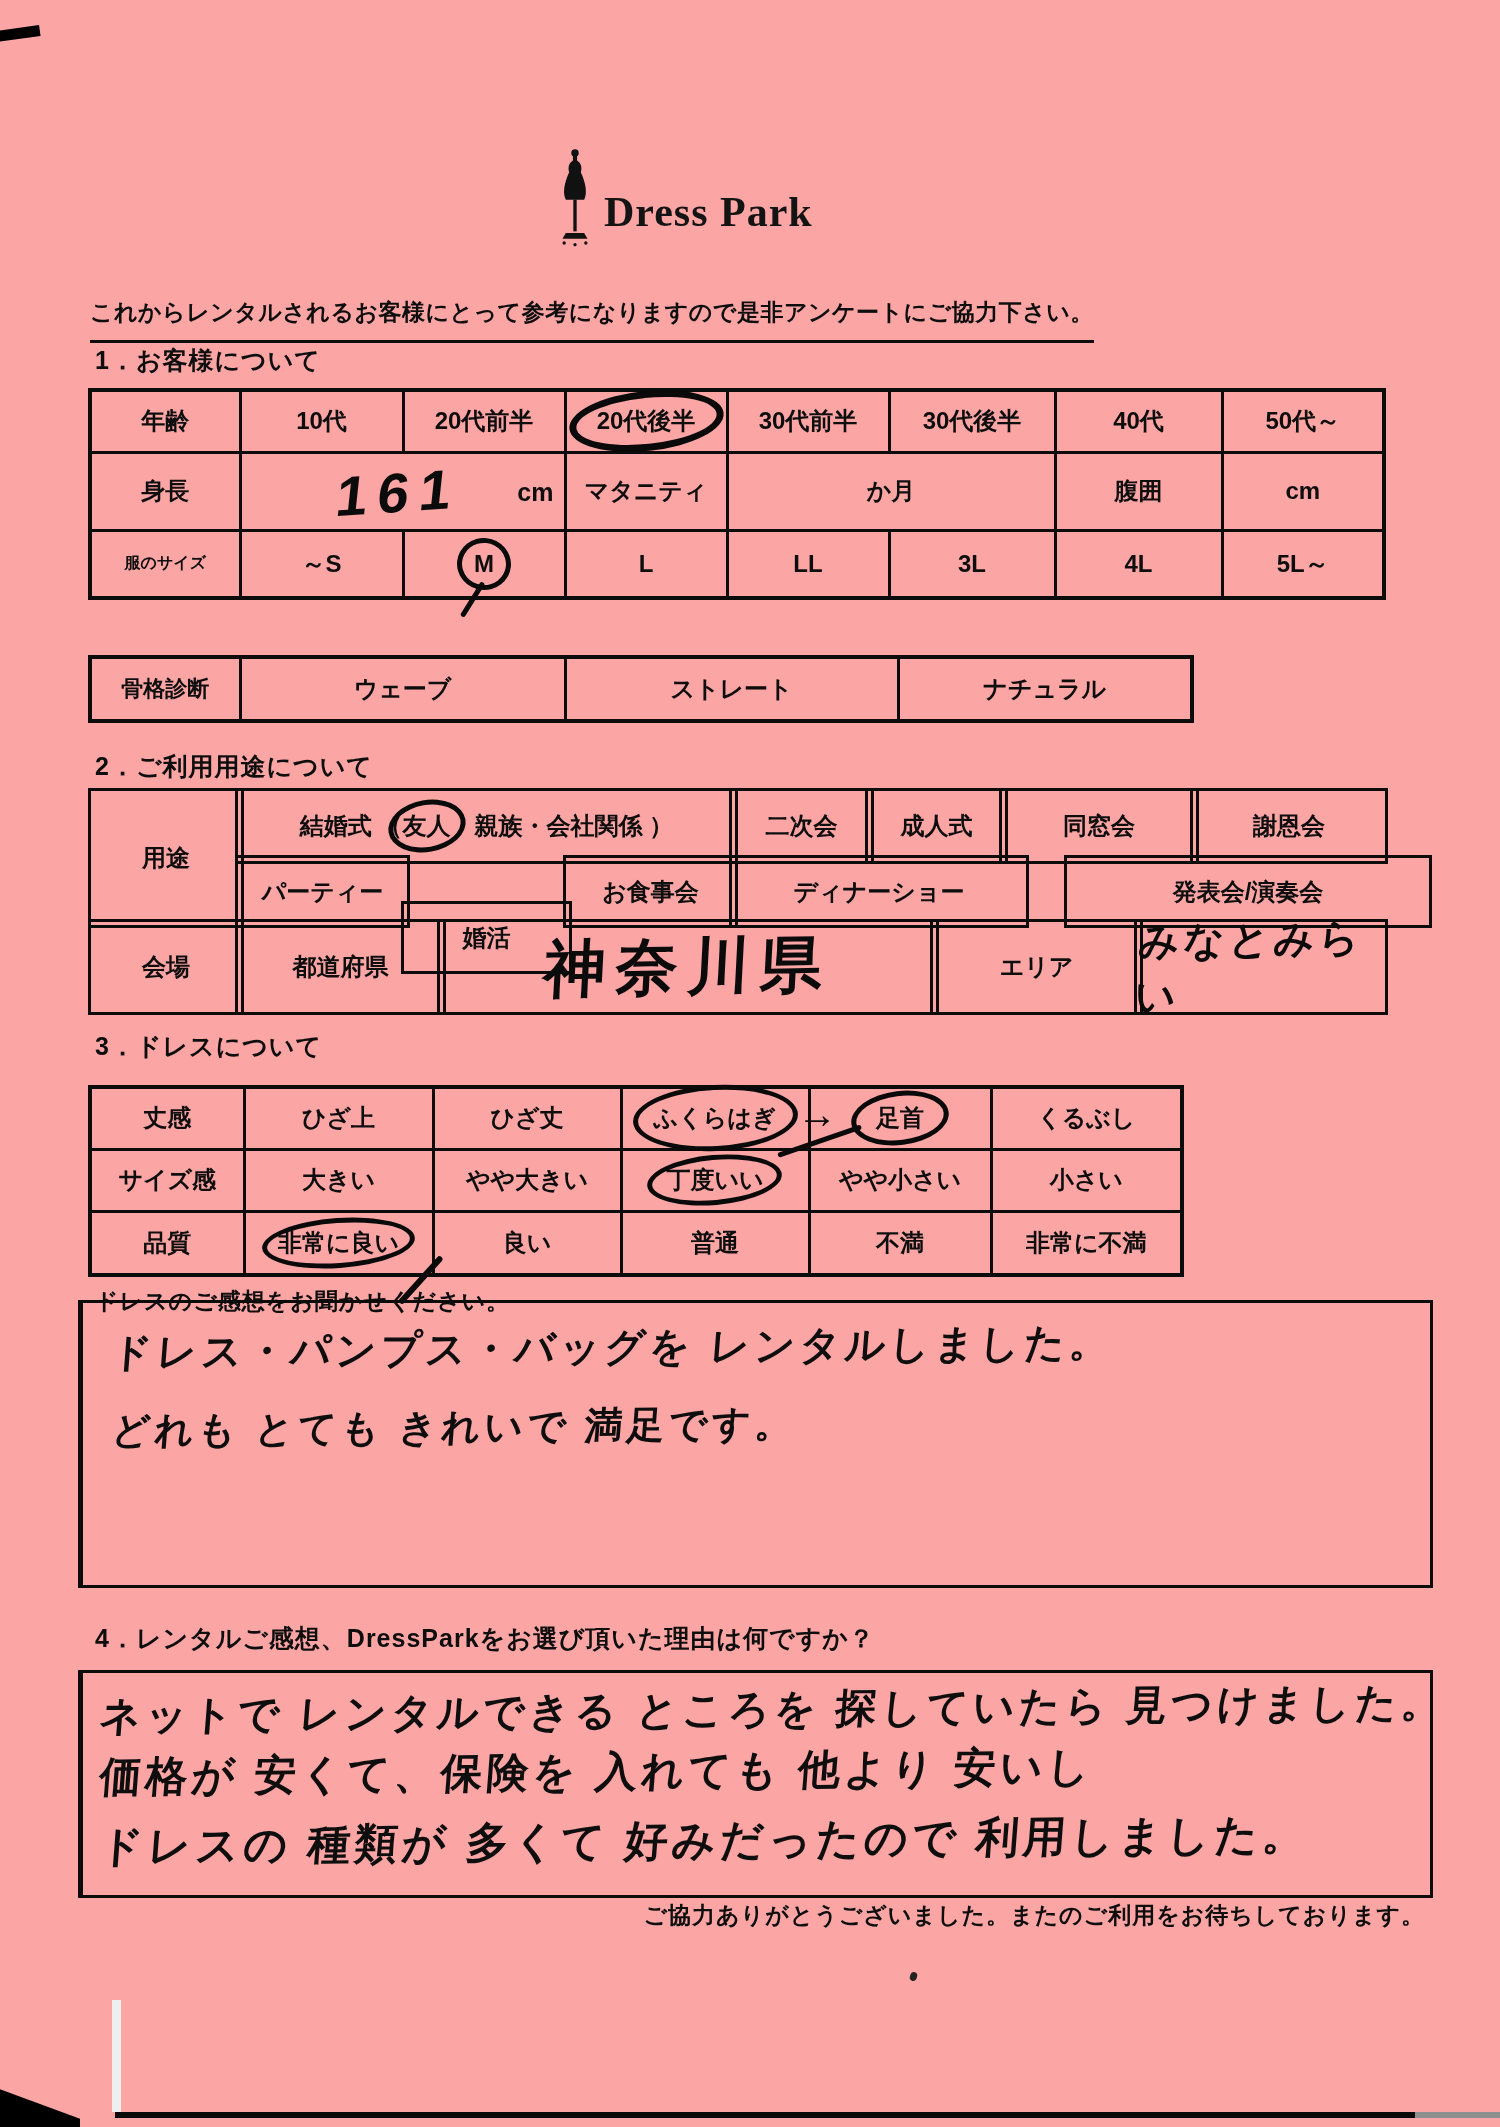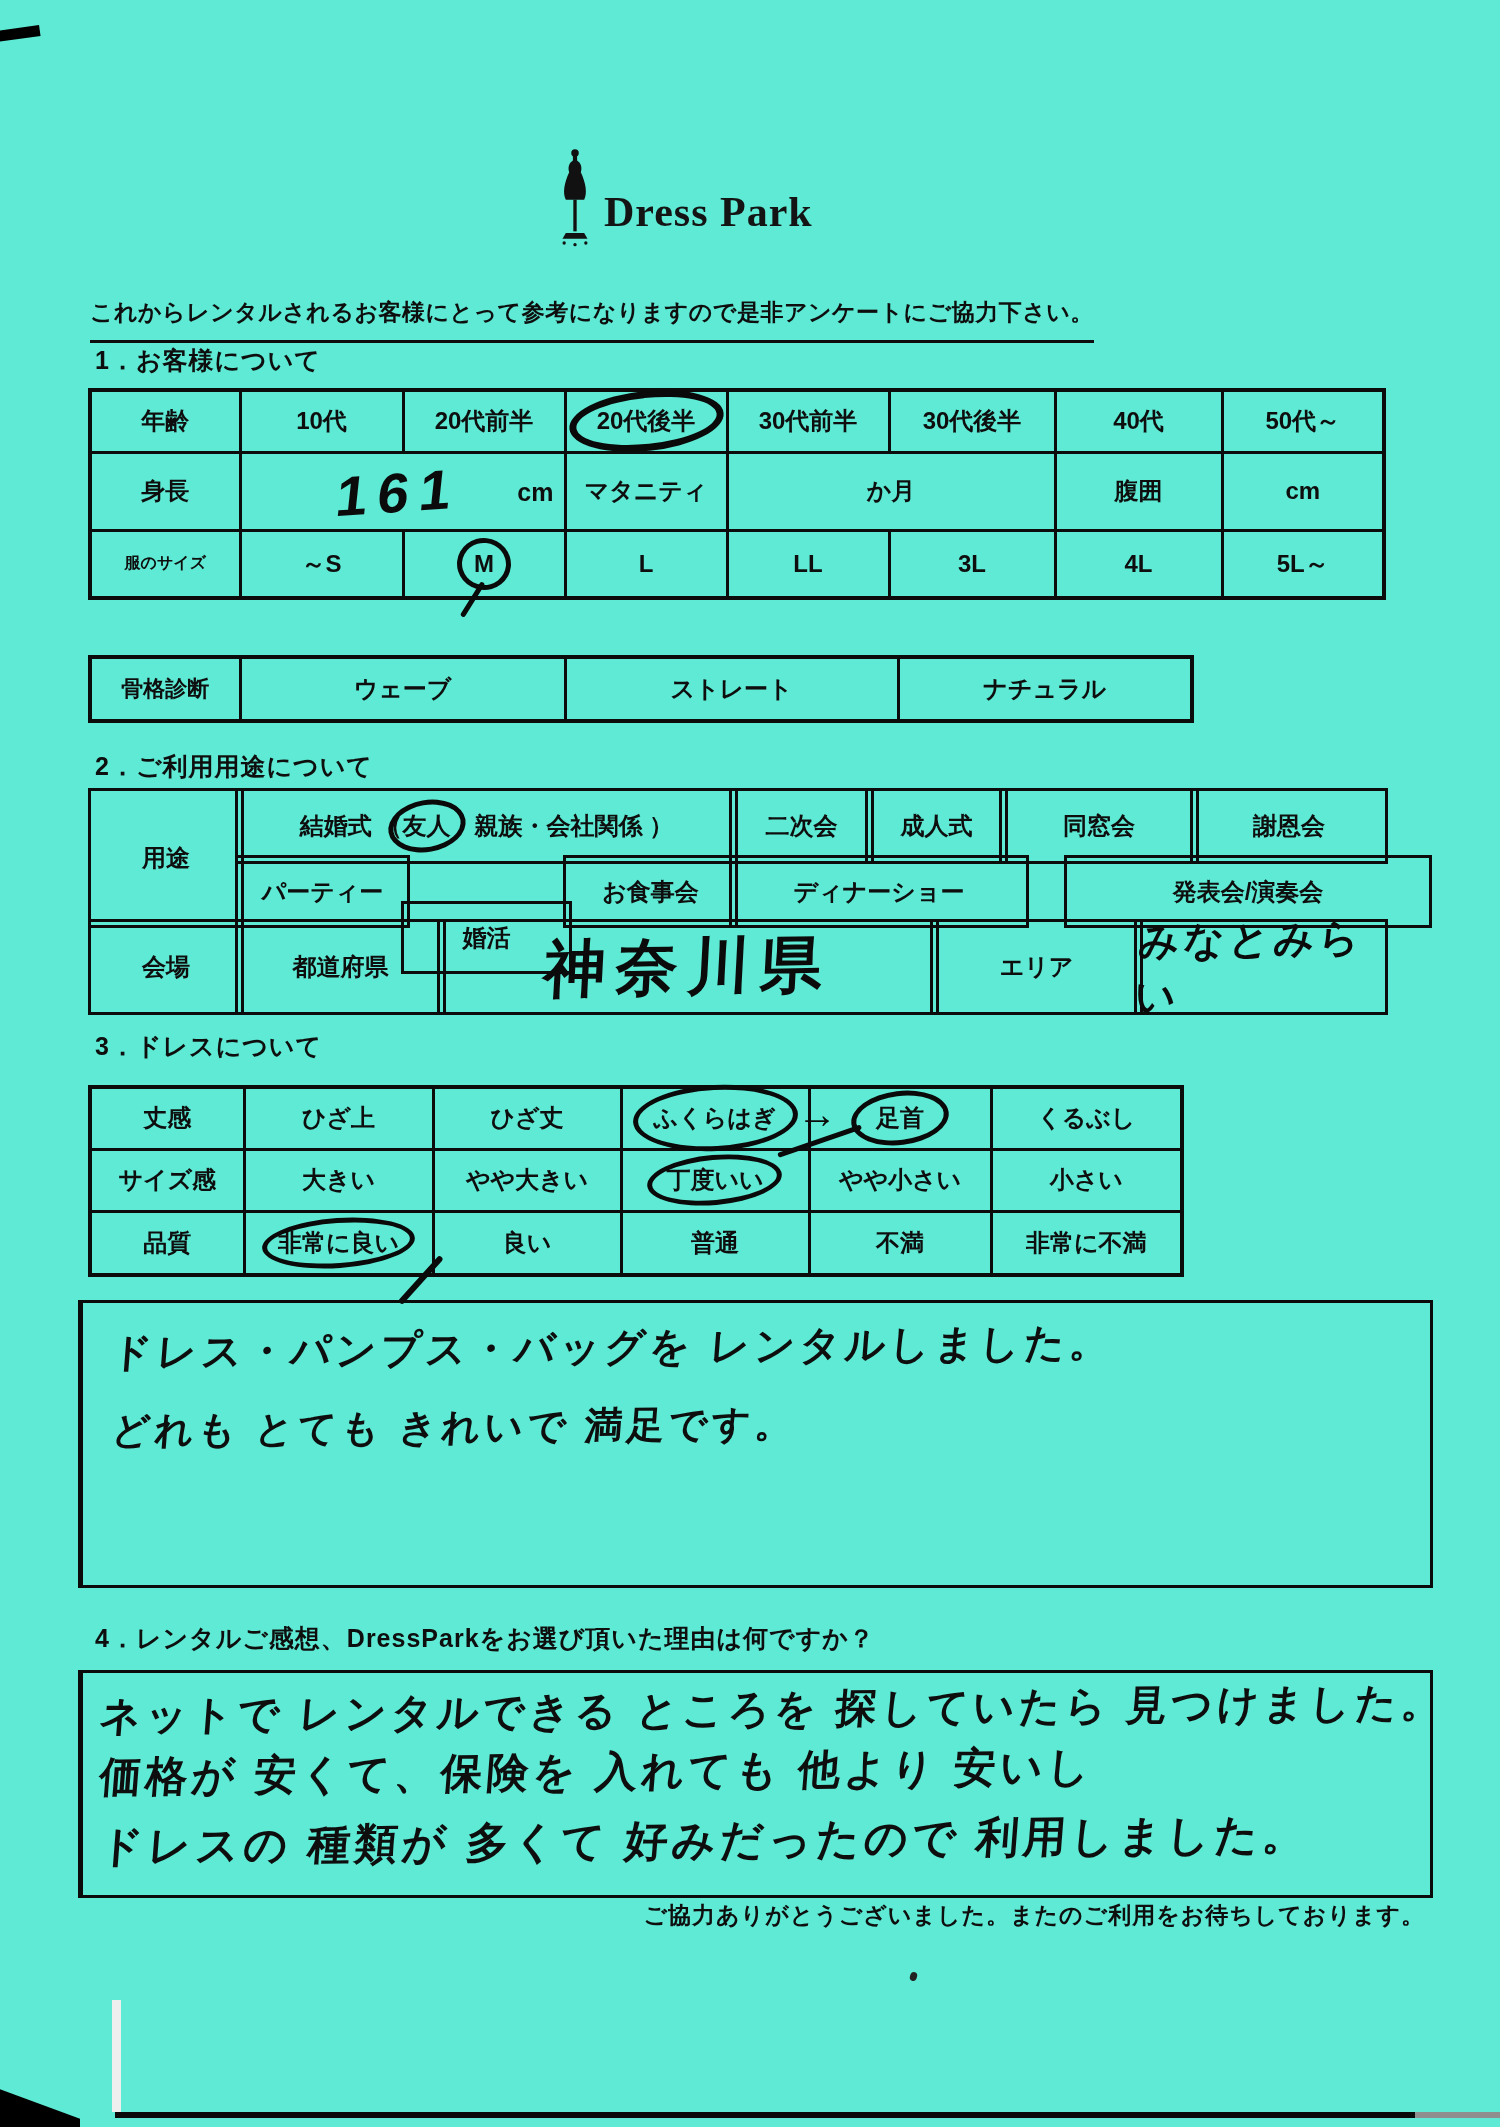--- a/index.html
+++ b/index.html
@@ -1,16 +1,16 @@
 <!DOCTYPE html>
 <html><head>
 <meta charset="utf-8">
 <style>
   html,body{margin:0;padding:0;background:#e8e8e8;}
-  #page{position:relative;width:1500px;height:2127px;background:#5eead4;overflow:hidden;
+  #page{position:relative;width:1500px;height:2127px;background:#fca5a5;overflow:hidden;
         font-family:"Liberation Sans",sans-serif;color:#0e0e0e;}
   .abs{position:absolute;}
   
   .logo{position:absolute;left:556px;top:148px;display:flex;align-items:center;}
   .logo svg{display:block;}
   .brand{font-family:"Liberation Serif",serif;font-weight:600;font-size:42px;letter-spacing:1px;
          color:#141414;margin-left:10px;margin-top:28px;}
   
   .intro1{left:90px;top:256px;font-size:23px;font-weight:600;letter-spacing:.5px;}
   .intro2{left:90px;top:297px;font-size:23px;font-weight:800;letter-spacing:.5px;
@@ -219,20 +219,21 @@
       <td>不満</td>
       <td>非常に不満</td>
     </tr>
   </tbody>
     </table>
 
   <div class="penarrow" style="left:797px;top:1092px;">→</div>
   <div class="stroke" style="left:778px;top:1153px;width:88px;height:5px;transform:rotate(-19deg);"></div>
   <div class="stroke" style="left:400px;top:1300px;width:62px;height:6px;transform:rotate(-48deg);"></div>
 
+  <div class="abs prompt" style="left:95px;top:1286px;">ドレスのご感想をお聞かせください。</div>
   <div class="cbox" style="left:78px;top:1300px;width:1347px;height:282px;border-left-width:5px;"></div>
   <div class="hwline" style="left:112px;top:1320px;">ドレス・パンプス・バッグを レンタルしました。</div>
   <div class="hwline" style="left:112px;top:1402px;font-size:38px;">どれも とても きれいで 満足です。</div>
 
   <div class="abs sechead" style="left:95px;top:1622px;">4．レンタルご感想、DressParkをお選び頂いた理由は何ですか？</div>
   <div class="cbox" style="left:78px;top:1670px;width:1347px;height:222px;border-left-width:5px;"></div>
   <div class="hwline" style="left:100px;top:1682px;font-size:41px;">ネットで レンタルできる ところを 探していたら 見つけました。</div>
   <div class="hwline" style="left:100px;top:1744px;font-size:42px;">価格が 安くて、保険を 入れても 他より 安いし</div>
   <div class="hwline" style="left:100px;top:1812px;font-size:43px;">ドレスの 種類が 多くて 好みだったので 利用しました。</div>
 

